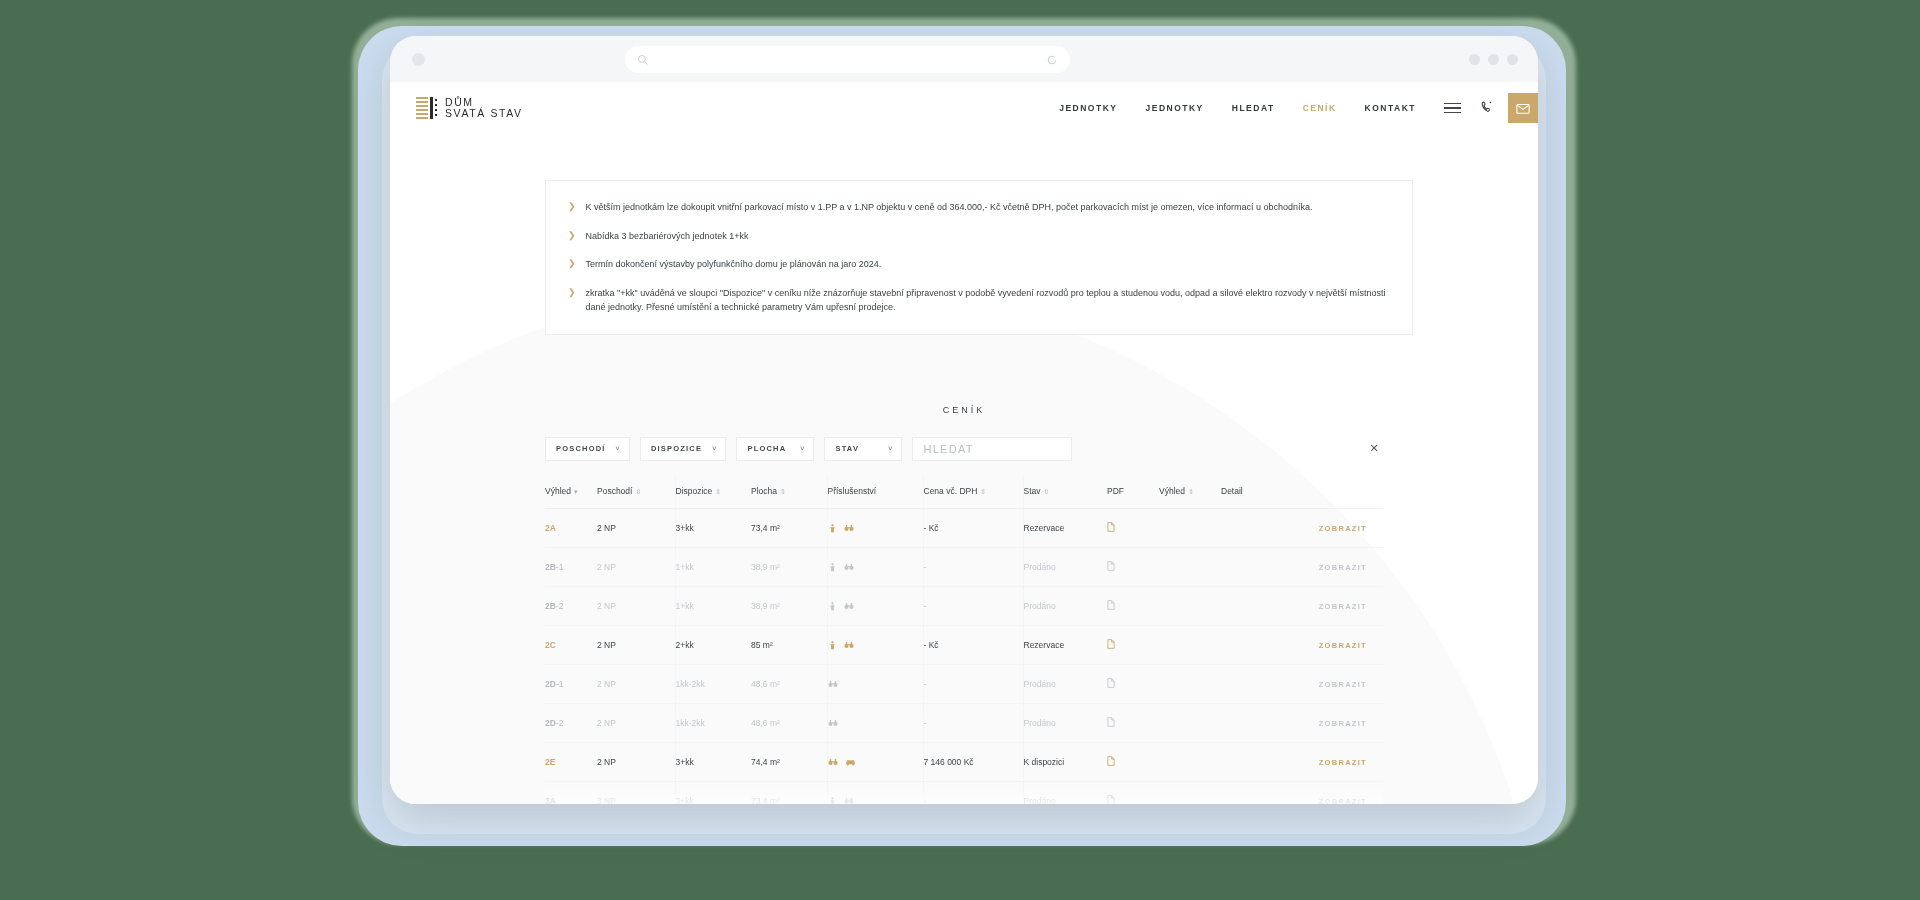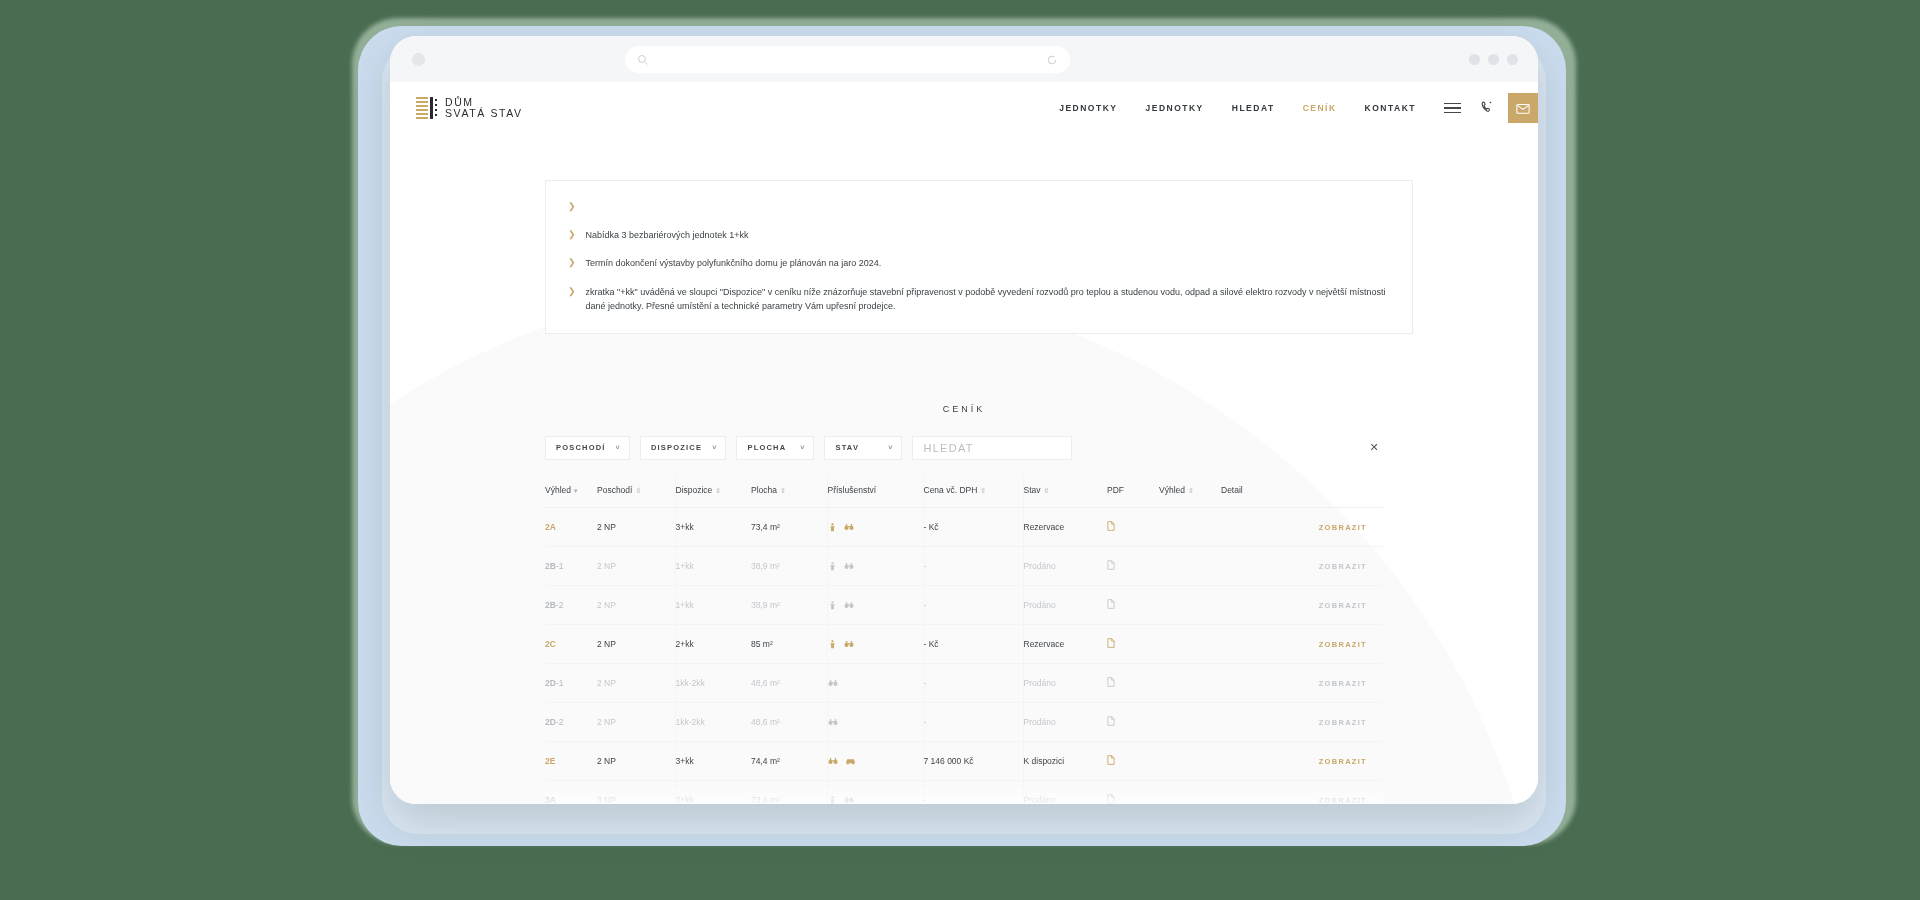--- a/index.html
+++ b/index.html
@@ -266,20 +266,21 @@
             <rect x="1" y="1.5" width="14" height="10" rx="1" fill="none" stroke="#fff" stroke-width="1.2"></rect>
             <path d="M1.6 2.4 8 7l6.4-4.6" fill="none" stroke="#fff" stroke-width="1.2"></path>
           </svg>
         </div>
       </nav>
     </header>
 
     <section class="infobox">
       <div class="info-item">
         <span class="chev">❯</span>
+        <p>K větším jednotkám lze dokoupit vnitřní parkovací místo v 1.PP a v 1.NP objektu v ceně od 364.000,- Kč včetně DPH, počet parkovacích míst je omezen, více informací u obchodníka.</p>
       </div>
       <div class="info-item">
         <span class="chev">❯</span>
         <p>Nabídka 3 bezbariérových jednotek 1+kk</p>
       </div>
       <div class="info-item">
         <span class="chev">❯</span>
         <p>Termín dokončení výstavby polyfunkčního domu je plánován na jaro 2024.</p>
       </div>
       <div class="info-item">

